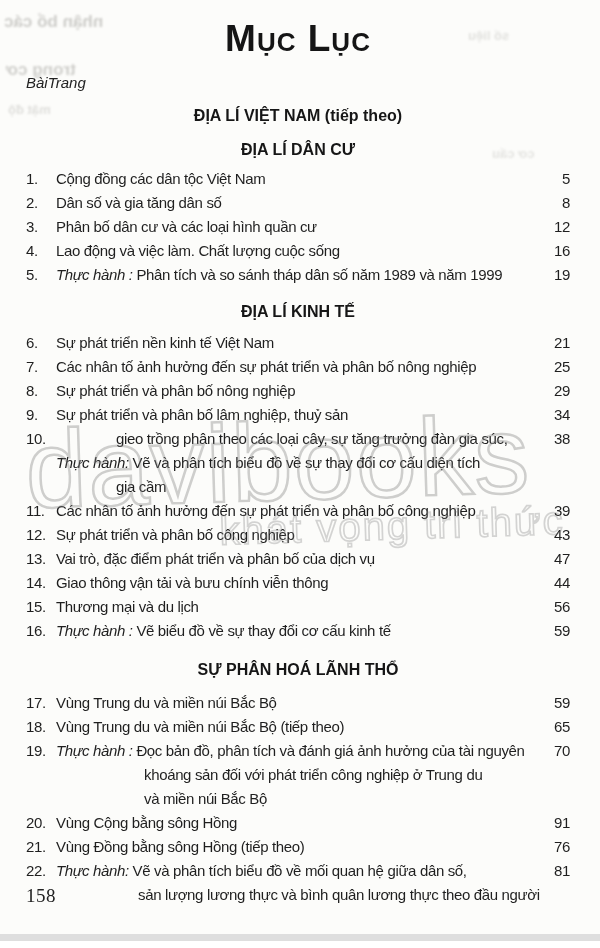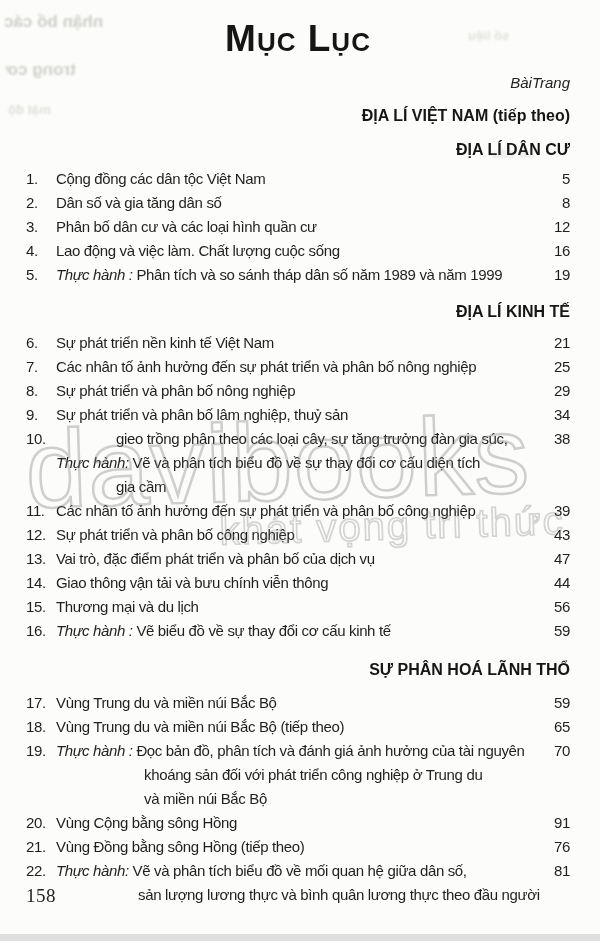--- a/index.html
+++ b/index.html
@@ -6,22 +6,22 @@
   .page{
     width:600px;height:941px;box-sizing:border-box;position:relative;overflow:hidden;
     background:#fcfcfa;color:#1f1f1f;
     font-family:"Liberation Sans","DejaVu Sans",sans-serif;
     padding:14px 30px 0 26px;
   }
   .title{
     font-variant:small-caps;font-weight:700;font-size:37px;letter-spacing:1px;
     text-align:center;margin:4px 0 14px;color:#151515;
   }
-  .colhead{display:flex;justify-content:flex-end;font-style:italic;font-size:15px;color:#222;}
-  .sec-heading{font-weight:700;text-align:right;font-size:16px;color:#161616;}
+  .colhead{display:flex;justify-content:flex-start;font-style:italic;font-size:15px;color:#222;}
+  .sec-heading{font-weight:700;text-align:center;font-size:16px;color:#161616;}
   .sec-0{margin:16px 0 2px;}
   .sec-1{margin:16px 0 8px;}
   .sec-2{margin:16px 0 10px;}
   .sec-3{margin:18px 0 12px;}
   .row{
     display:grid;grid-template-columns:24px 1fr 34px;column-gap:6px;
     font-size:15px;line-height:24px;letter-spacing:-0.35px;
   }
   .num{text-align:left;}
   .entry{min-width:0;}

